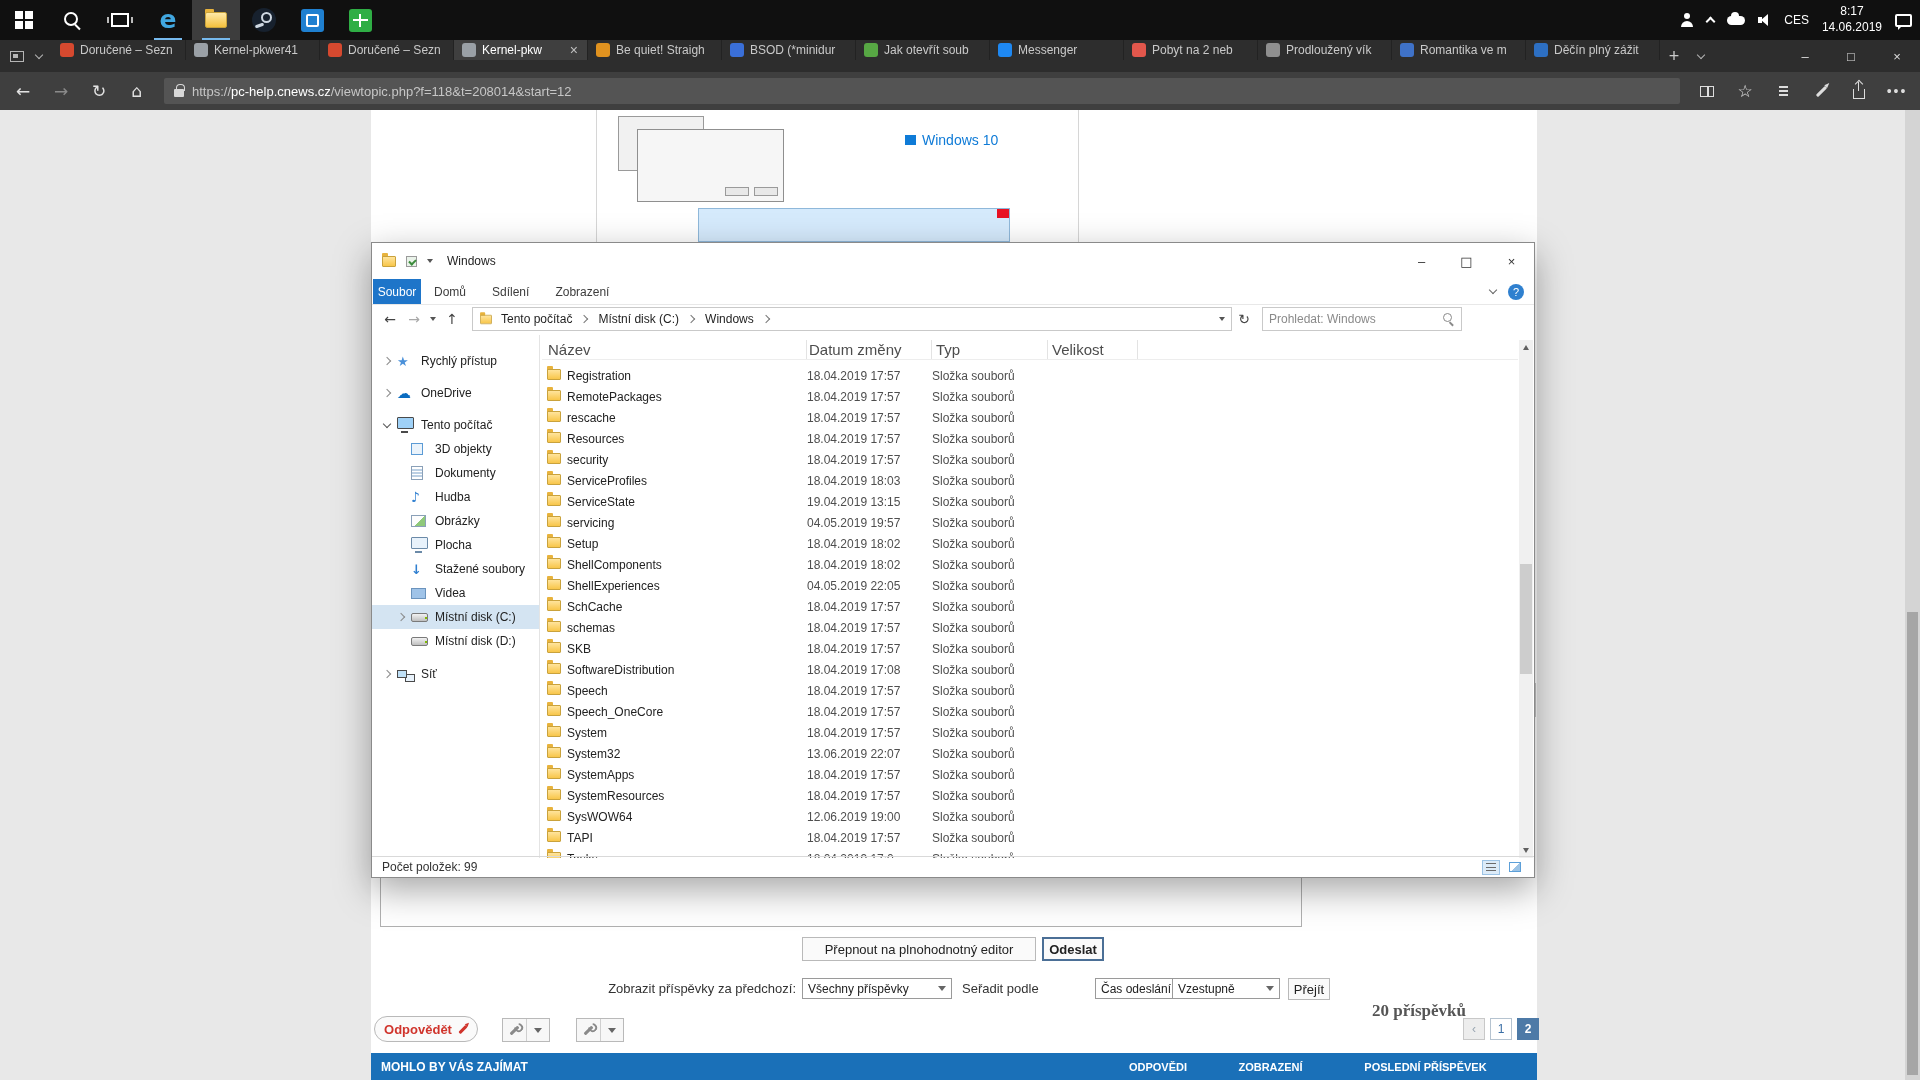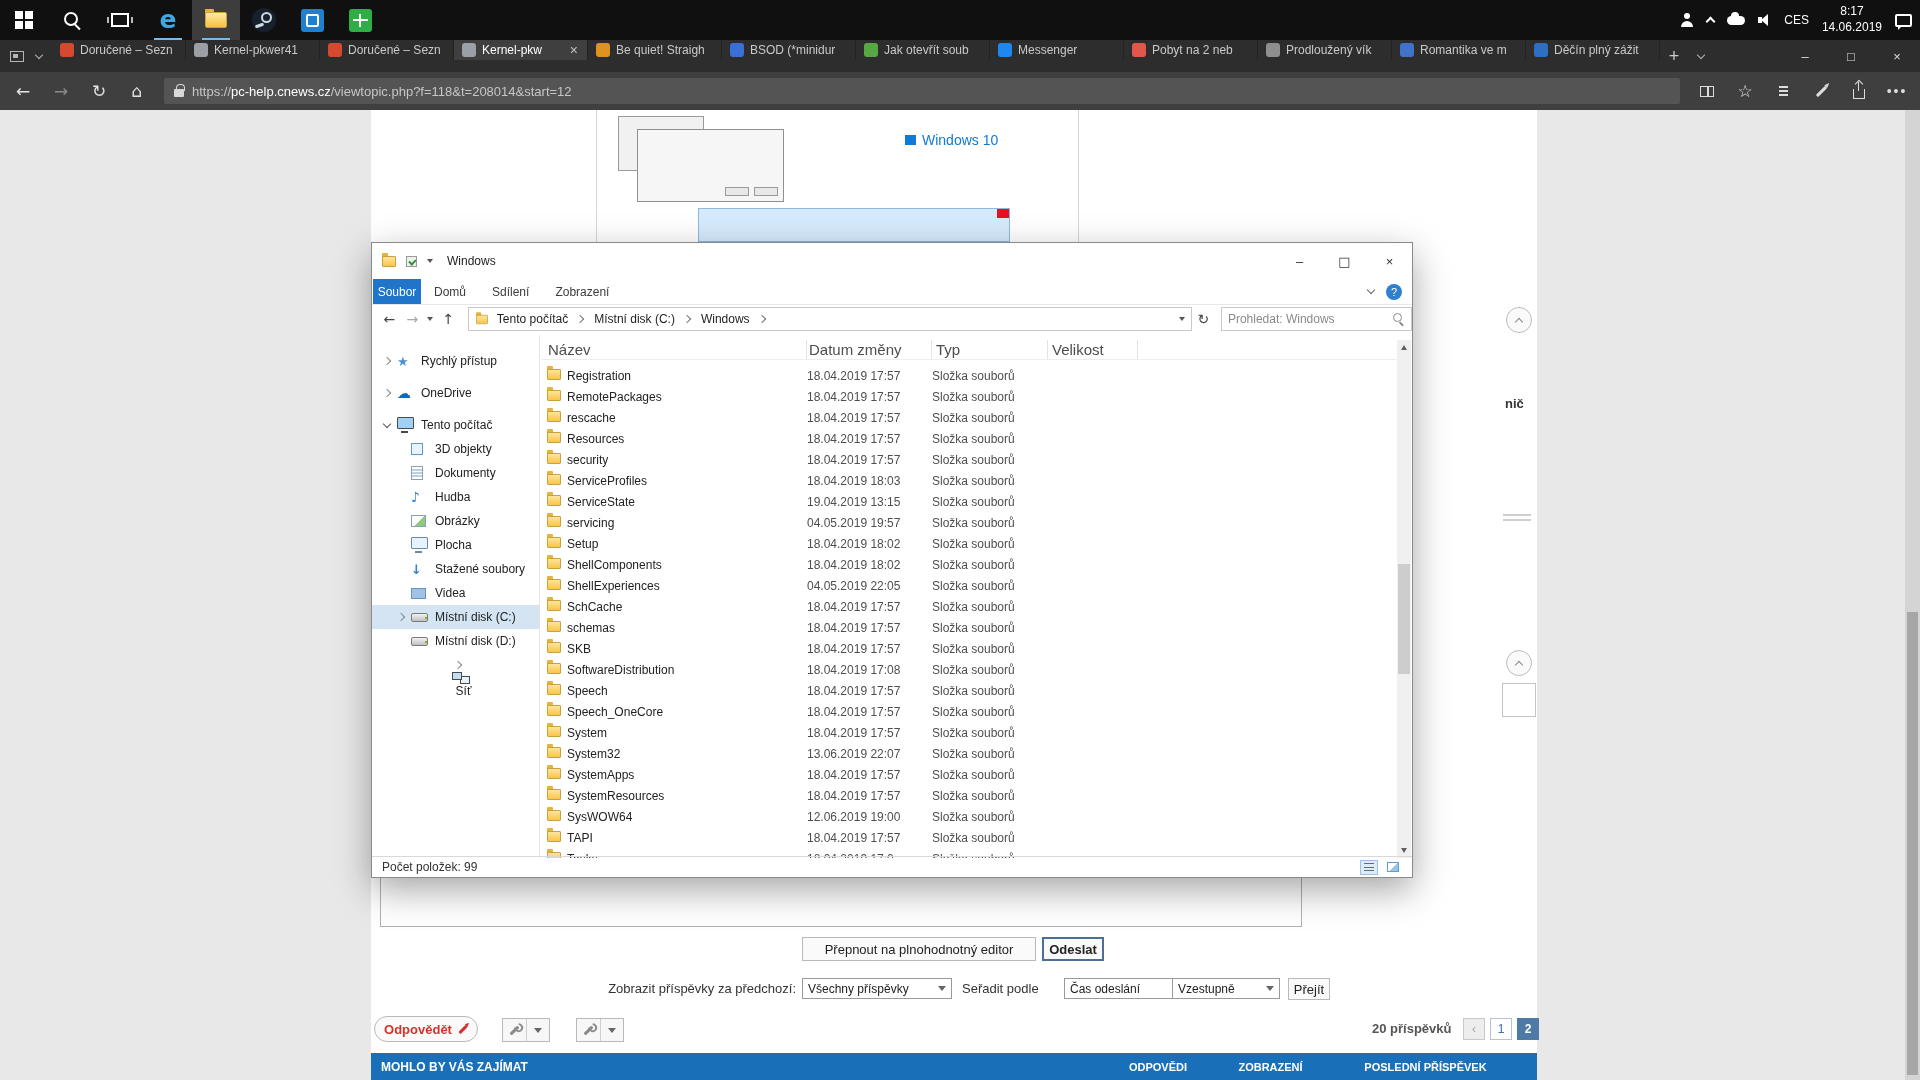--- a/index.html
+++ b/index.html
@@ -121,39 +121,39 @@
 
 .btn-reply{left:374px;top:906px;width:104px;height:26px;gap:6px;border-radius:13px;}
 .btn-reply span{color:#d0342c;font-weight:bold;font-size:13px;}
 .pen-red{display:inline-block;width:10px;height:3px;background:#d0342c;transform:rotate(-45deg);border-radius:1px;position:relative;}
 .pen-red::after{content:"";position:absolute;right:-4px;top:-1px;border-top:2.5px solid transparent;border-bottom:2.5px solid transparent;border-left:4px solid #d0342c;}
 .toolbtn{position:absolute;top:908px;width:48px;height:24px;border:1px solid #b9b9b9;background:#f7f7f7;display:flex;z-index:1;}
 .toolbtn .seg1{width:24px;display:flex;align-items:center;justify-content:center;border-right:1px solid #cfcfcf;}
 .toolbtn .seg2{width:22px;display:flex;align-items:center;justify-content:center;}
 .wrench{display:inline-block;width:11px;height:3px;background:#8a8a8a;transform:rotate(-45deg);border-radius:1px;position:relative;}
 .wrench::before{content:"";position:absolute;right:-4px;top:-2px;width:5px;height:5px;border:2px solid #8a8a8a;border-radius:50%;border-top-color:transparent;}
-.post-count{position:absolute;left:1372px;top:911px;font-size:13px;font-weight:bold;color:#555;z-index:1;}
+.post-count{position:absolute;left:1372px;top:891px;font-size:17px;font-weight:bold;color:#555;z-index:1;font-family:Liberation Serif, serif;}
 .pagination{position:absolute;left:1463px;top:908px;display:flex;gap:5px;z-index:1;}
 .pg{width:22px;height:22px;border:1px solid #b5c3d0;background:#fff;color:#3a6ea5;font-size:12px;display:flex;align-items:center;justify-content:center;}
 .pg[data-muted="true"]{background:#ededed;color:#98a5b1;border-color:#c8c8c8;}
 .pg[data-active="true"]{background:#4d7aa7;border-color:#4d7aa7;color:#fff;font-weight:bold;}
 
 .forum-footer{position:absolute;left:371px;top:943px;width:1166px;height:27px;background:#1a70b8;color:#fff;display:flex;align-items:center;font-weight:bold;z-index:1;}
 .ff-title{padding-left:10px;font-size:12px;flex:1;}
 .ff-col{font-size:11px;text-align:center;}
 .ff-cols{display:flex;align-items:center;padding-right:14px;}
 .ff-cols .ff-col:nth-of-type(1){width:110px;}
 .ff-cols .ff-col:nth-of-type(2){width:115px;}
 .ff-cols .ff-col:nth-of-type(3){width:195px;}
 
 .b-scroll{position:absolute;right:0;top:0;width:15px;height:970px;background:#d4d4d4;z-index:5;}
 .b-thumb{position:absolute;left:2px;right:2px;top:502px;height:463px;background:#a6a6a6;}
 
 
-.explorer{position:absolute;left:371px;top:132px;width:1042px;height:636px;background:#fff;border:1px solid #8a8a8a;box-shadow:0 12px 34px rgba(0,0,0,.35);z-index:10;font-size:12px;color:#1e1e1e;}
+.explorer{position:absolute;left:371px;top:132px;width:1164px;height:636px;background:#fff;border:1px solid #8a8a8a;box-shadow:0 12px 34px rgba(0,0,0,.35);z-index:10;font-size:12px;color:#1e1e1e;}
 .x-titlebar{position:absolute;top:0;left:0;right:0;height:36px;display:flex;align-items:center;padding-left:10px;gap:10px;}
 .folder14{display:inline-block;width:14px;height:11px;position:relative;}
 .folder14::before{content:"";position:absolute;top:-3px;left:0;width:6px;height:4px;background:#e8b33d;border-radius:1px 1px 0 0;}
 .folder14::after{content:"";position:absolute;inset:0;background:linear-gradient(#ffe49c,#f8c64a);border:1px solid #c9a23c;border-radius:1px;}
 .qat-box{width:11px;height:11px;border:1px solid #9a9a9a;background:#eaf3ea;position:relative;}
 .qat-box::before{content:"";position:absolute;left:2px;top:2px;width:5px;height:3px;border-left:2px solid #3c8c3c;border-bottom:2px solid #3c8c3c;transform:rotate(-45deg);}
 .tri-down-s{width:0;height:0;border-left:3px solid transparent;border-right:3px solid transparent;border-top:4px solid #555;}
 .x-title{font-size:12px;color:#1e1e1e;margin-left:4px;flex:1;}
 .x-controls{display:flex;height:36px;}
 .xc{width:45px;height:36px;display:flex;align-items:center;justify-content:center;color:#333;font-size:13px;}
@@ -178,21 +178,21 @@
 .mag-icon{position:relative;width:12px;height:12px;flex:none;}
 .mag-icon::before{content:"";position:absolute;left:0;top:0;width:7px;height:7px;border:1.5px solid #8a8a8a;border-radius:50%;}
 .mag-icon::after{content:"";position:absolute;right:1px;bottom:1px;width:5px;height:1.5px;background:#8a8a8a;transform:rotate(45deg);}
 
 .x-sidebar{position:absolute;left:0;top:92px;width:168px;height:523px;border-right:1px solid #e4e4e4;padding-top:14px;overflow:hidden;}
 .sb-item{height:24px;display:flex;align-items:center;padding-left:12px;font-size:12px;color:#222;}
 .sb-item[data-depth="1"]{padding-left:26px;}
 .sb-item[data-selected="true"]{background:#d4e4f2;}
 .sb-item:nth-of-type(1){margin-bottom:8px;}
 .sb-item:nth-of-type(2){margin-bottom:8px;}
-.sb-item:nth-of-type(13){margin-top:9px;flex-direction:column;}
+.sb-item:nth-of-type(13){margin-top:9px;}
 .sb-chev{width:13px;display:flex;align-items:center;}
 .sb-item[data-chev="collapsed"] .sb-chev::before{content:"";width:5px;height:5px;border-right:1.2px solid #8a8a8a;border-bottom:1.2px solid #8a8a8a;transform:rotate(-45deg);}
 .sb-item[data-chev="expanded"] .sb-chev::before{content:"";width:5px;height:5px;border-right:1.2px solid #555;border-bottom:1.2px solid #555;transform:rotate(45deg);margin-bottom:3px;}
 .sb-icon{width:20px;height:16px;display:flex;align-items:center;justify-content:flex-start;position:relative;flex:none;}
 .sb-label{margin-left:4px;white-space:nowrap;}
 .sb-icon[data-icon="quick-access-star"]::before{content:"★";font-family:"DejaVu Sans",sans-serif;color:#4a90d9;font-size:13px;}
 .sb-icon[data-icon="onedrive-cloud"]::before{content:"☁";font-family:"DejaVu Sans",sans-serif;color:#0a6cc0;font-size:14px;}
 .sb-icon[data-icon="computer-monitor"]{align-items:flex-start;}
 .sb-icon[data-icon="computer-monitor"]::before{content:"";width:15px;height:10px;border:1.5px solid #4a4a4a;background:#9fd1f7;border-radius:1px;}
 .sb-icon[data-icon="computer-monitor"]::after{content:"";position:absolute;left:4px;bottom:0;width:7px;height:2px;background:#4a4a4a;}
@@ -455,21 +455,21 @@
     </div>
     <div class="fbtn btn-editor">Přepnout na plnohodnotný editor</div>
     <div class="fbtn btn-submit">Odeslat</div>
 
     <div class="flabel" style="left:590px;top:871px;width:206px;text-align:right;">Zobrazit příspěvky za předchozí:</div>
     <div class="fselect" style="left:802px;top:868px;width:150px;">
       <span>Všechny příspěvky</span>
         <span class="tri-down"></span>
     </div>
     <div class="flabel" style="left:962px;top:871px;">Seřadit podle</div>
-    <div class="fselect" style="left:1064px;top:868px;width:136px;">
+    <div class="fselect" style="left:1095px;top:868px;width:136px;">
       <span>Čas odeslání</span>
         <span class="tri-down"></span>
     </div>
     <div class="fselect" style="left:1172px;top:868px;width:108px;">
       <span>Vzestupně</span>
         <span class="tri-down"></span>
     </div>
     <div class="fbtn btn-go">Přejít</div>
 
     <div class="fbtn btn-reply">

